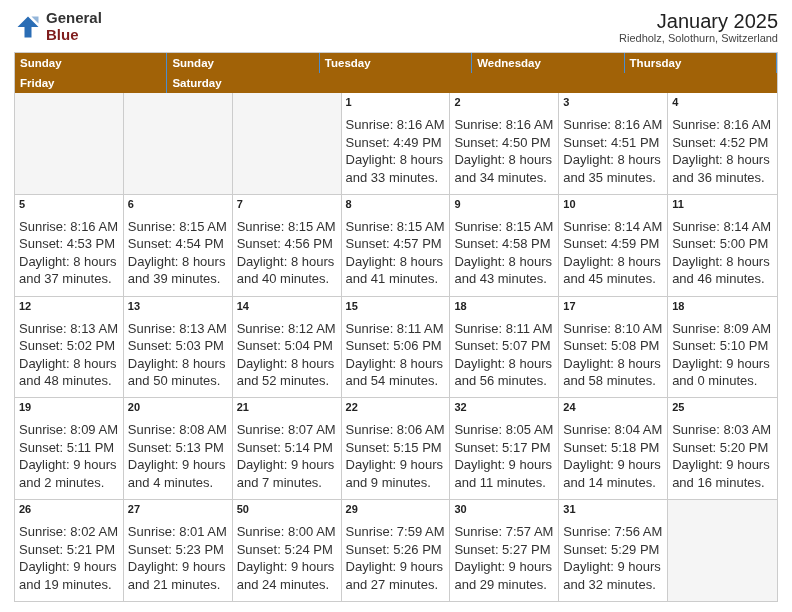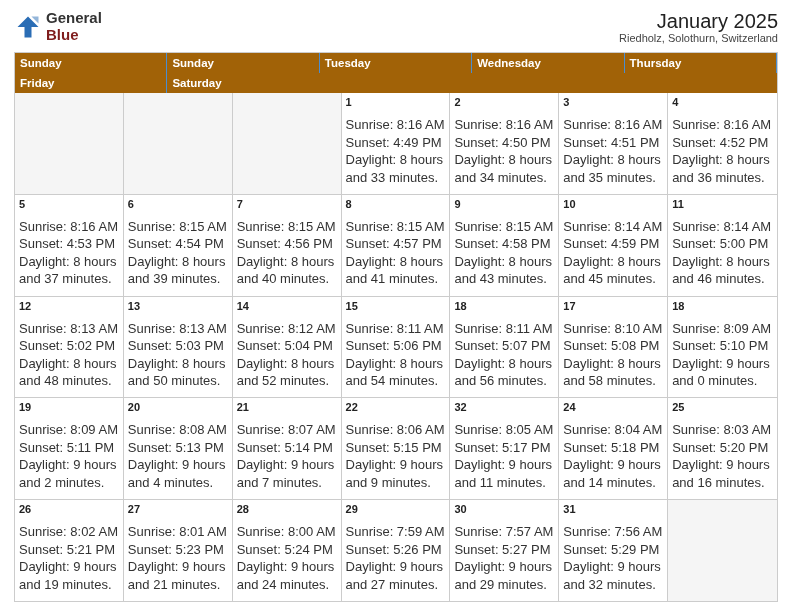--- a/index.html
+++ b/index.html
@@ -335,21 +335,21 @@
 and 19 minutes.</div>
           </div>
           <div class="cal-cell">
             <div class="day-number">27</div>
             <div class="day-info" style="white-space: pre-line;">Sunrise: 8:01 AM
 Sunset: 5:23 PM
 Daylight: 9 hours
 and 21 minutes.</div>
           </div>
           <div class="cal-cell">
-            <div class="day-number">28</div>
+            <div class="day-number">50</div>
             <div class="day-info" style="white-space: pre-line;">Sunrise: 8:00 AM
 Sunset: 5:24 PM
 Daylight: 9 hours
 and 24 minutes.</div>
           </div>
           <div class="cal-cell">
             <div class="day-number">29</div>
             <div class="day-info" style="white-space: pre-line;">Sunrise: 7:59 AM
 Sunset: 5:26 PM
 Daylight: 9 hours

